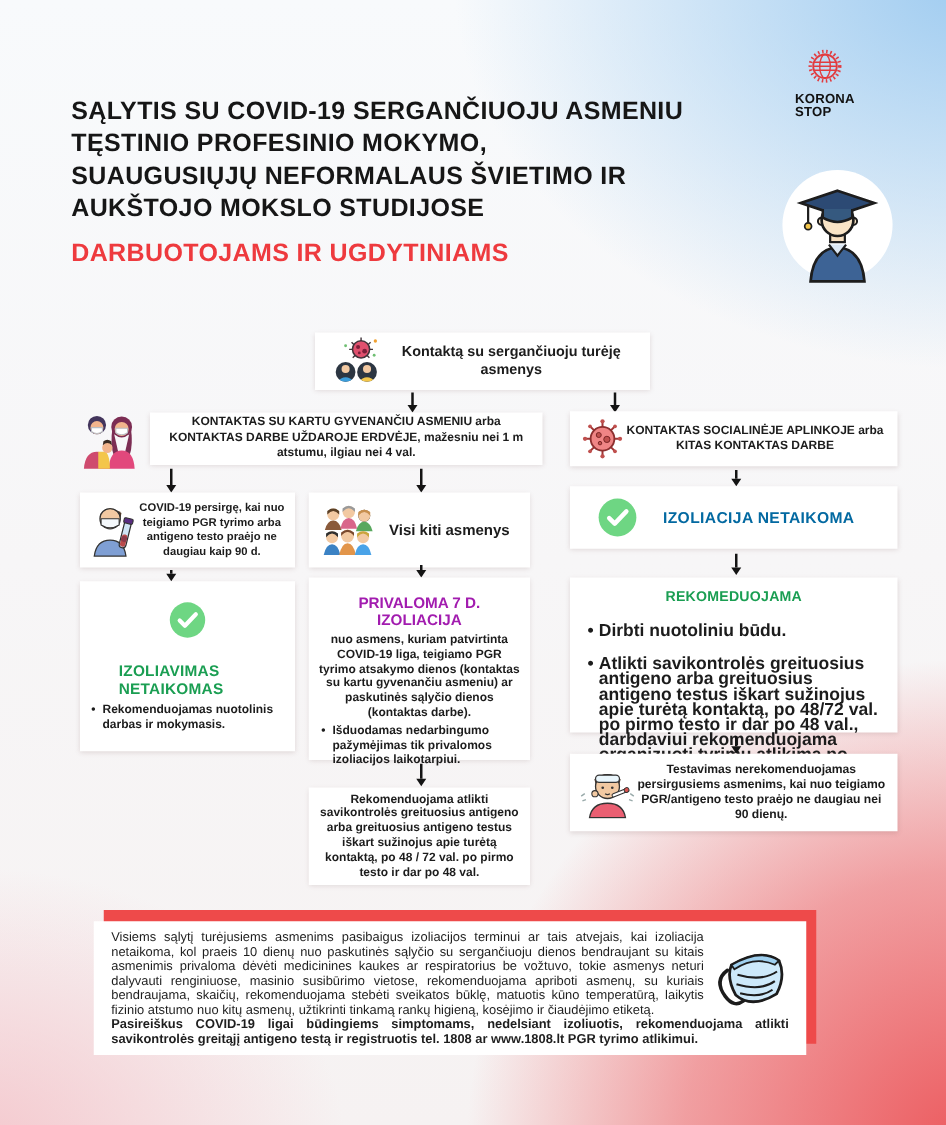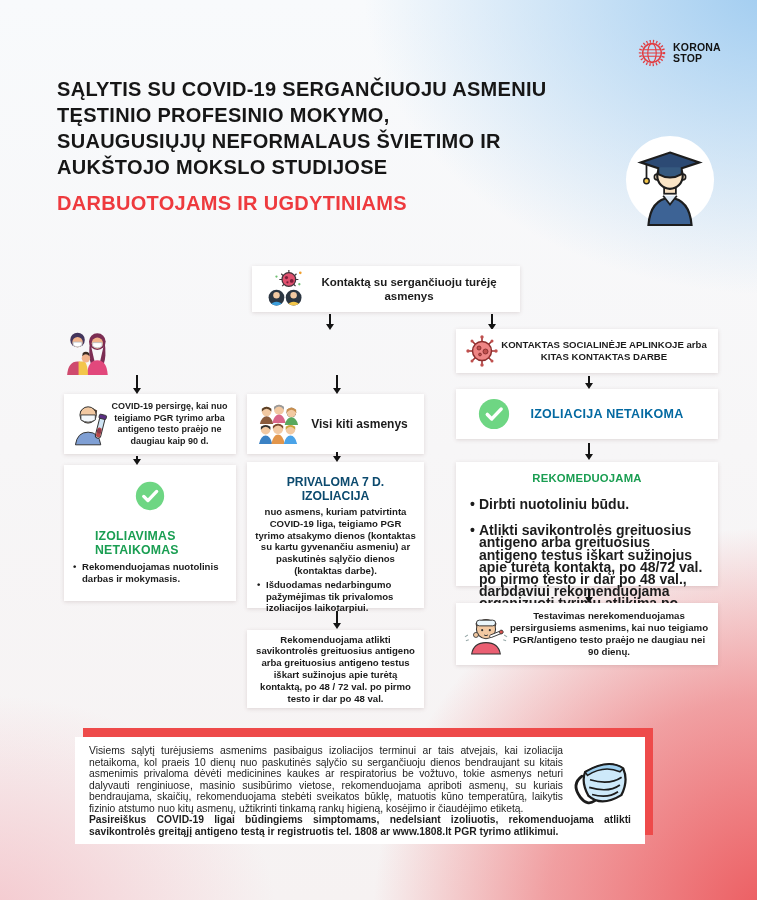--- a/index.html
+++ b/index.html
@@ -7,21 +7,21 @@
     position:relative; width:757px; height:900px; overflow:hidden;
     font-family:"Liberation Sans", sans-serif; color:#1c1c1c;
     background:
       radial-gradient(ellipse 85% 70% at 102% 102%, #ec5a5e 0%, rgba(236,90,94,0.55) 35%, rgba(236,90,94,0) 62%),
       radial-gradient(ellipse 70% 45% at -2% 102%, rgba(244,196,202,0.9) 0%, rgba(244,196,202,0) 55%),
       radial-gradient(ellipse 95% 60% at 103% -2%, rgba(158,203,240,1) 0%, rgba(158,203,240,0) 58%),
       linear-gradient(#f8fafc, #f6f2f2);
   }
   .abs{position:absolute;}
   
-  .logo{position:absolute; left:636px; top:37px; display:flex; align-items:center; gap:5px;}
+  .logo{position:absolute; left:636px; top:37px; display:flex; align-items:center; gap:5px;flex-direction:column;}
   .logo svg{width:32px; height:32px; display:block;}
   .logo-text{font-size:10.5px; font-weight:bold; line-height:11px; color:#121212; letter-spacing:.2px;}
   .title{position:absolute; left:57px; top:76px; font-size:20px; font-weight:bold; letter-spacing:.3px; color:#161616; line-height:26px;}
   .subtitle{position:absolute; left:57px; top:192px; font-size:20px; font-weight:bold; letter-spacing:.3px; color:#ee3a3e;}
   .grad-badge{position:absolute; left:623px; top:133px; width:94px; height:94px;}
   .grad-badge svg{width:94px; height:94px; display:block;}
   
   .wbox{position:absolute; background:#fff; box-shadow:0 1px 4px rgba(110,70,70,.18); box-sizing:border-box;}
   .flex{display:flex; align-items:center;}
   .lbl{flex:1; text-align:center; font-weight:bold;}
@@ -36,21 +36,21 @@
   .all-box{left:247px; top:394px; width:177px; height:60px; padding:3px 6px 3px 10px;}
   .all-box .lbl{font-size:12px; line-height:14px;}
   .iso-no-box{left:456px; top:389px; width:262px; height:50px; padding:3px 14px 3px 22px;}
   .iso-no-box .lbl{font-size:12.5px; color:#0369a1; letter-spacing:.3px;}
   .waived-box{left:64px; top:465px; width:172px; height:136px; padding:16px 8px 8px 8px; text-align:center;}
   .waived-box .check{margin:0 auto;}
   .green-title{color:#1a9e52; font-weight:bold; font-size:12.3px; letter-spacing:.2px; margin-top:14px; text-align:left;margin-left:23px;}
   .waived-bullet{margin-top:4px; text-align:left; font-size:9.6px; font-weight:bold; line-height:11.8px; padding-left:10px; position:relative;}
   .waived-bullet::before{content:"•"; position:absolute; left:1px; top:0;}
   .mand-box{left:247px; top:462px; width:177px; height:146px; padding:13px 8px 8px 8px; text-align:center;}
-  .red-title{color:#0c4a6e; font-weight:bold; font-size:12.2px; line-height:14px;}
+  .red-title{color:#a21caf; font-weight:bold; font-size:12.2px; line-height:14px;}
   .mand-body{font-size:9.6px; font-weight:bold; line-height:11.8px; margin-top:3px;}
   .mand-bullet{text-align:left; font-size:9.6px; font-weight:bold; line-height:11.8px; margin-top:2px; padding-left:11px; position:relative;}
   .mand-bullet::before{content:"•"; position:absolute; left:2px; top:0;}
   .reco-box{left:456px; top:462px; width:262px; height:124px; padding:10px 12px 8px 12px;}
   .reco-title{text-align:center; color:#1a9e52; font-weight:bold; font-size:11.3px; letter-spacing:.2px;}
   .reco-item{font-size:14px; font-weight:bold; line-height:12.2px; margin-top:14px; padding-left:11px; position:relative; text-align:left;}
   .reco-item::before{content:"•"; position:absolute; left:2px; top:0;}
   .selftest-box{left:247px; top:630px; width:177px; height:78px; padding:9px 7px; text-align:center;}
   .selftest-box .txt{font-size:9.6px; font-weight:bold; line-height:11.8px;}
   .notest-box{left:456px; top:603px; width:262px; height:62px; padding:4px 8px 4px 8px;}
@@ -163,20 +163,23 @@
       <path d="M27.5 15 h9 v3.4 q-4.5 3.2 -9 0 z" fill="#fff" stroke="#b9bec4" stroke-width="0.8"></path>
       <path d="M22 46 q1 -14 10 -14 q9 0 10 14 z" fill="#e2487c"></path>
       <circle cx="13" cy="12.5" r="7" fill="#43355c"></circle>
       <circle cx="13" cy="14.5" r="5" fill="#f2b48c"></circle>
       <path d="M8.8 14.5 h8.4 v3 q-4.2 3 -8.4 0 z" fill="#fff" stroke="#b9bec4" stroke-width="0.8"></path>
       <path d="M3 46 q1 -13 10 -13 q9 0 10 13 z" fill="#cf4a6e"></path>
       <path d="M14 33 h6 q3 4 3 13 h-9 z" fill="#f3c64b"></path>
       <circle cx="21" cy="30" r="4" fill="#f2b48c"></circle>
       <path d="M17.5 28 q3.5 -3.5 7 0 l-0.5 -3 q-3 -2.5 -6 0 z" fill="#3a2b22"></path>
     </svg>
+  </div>
+  <div class="wbox flex hh-box">
+    <span class="lbl">KONTAKTAS SU KARTU GYVENANČIU ASMENIU arba KONTAKTAS DARBE UŽDAROJE ERDVĖJE, mažesniu nei 1 m atstumu, ilgiau nei 4 val.</span>
   </div>
 
   <div class="wbox flex soc-box">
     <span class="icon box-icon" style="width:36px;height:36px;">
       <svg viewBox="0 0 36 36">
         <g stroke="#a03535" stroke-width="1.6">
           <path d="M18 4 v5 M18 32 v-5 M4 18 h5 M32 18 h-5 M8 8 l3.5 3.5 M28 8 l-3.5 3.5 M8 28 l3.5 -3.5 M28 28 l-3.5 -3.5" fill="none"></path>
         </g>
         <circle cx="18" cy="4" r="1.7" fill="#c0504e"></circle>
           <circle cx="18" cy="32" r="1.7" fill="#c0504e"></circle>

